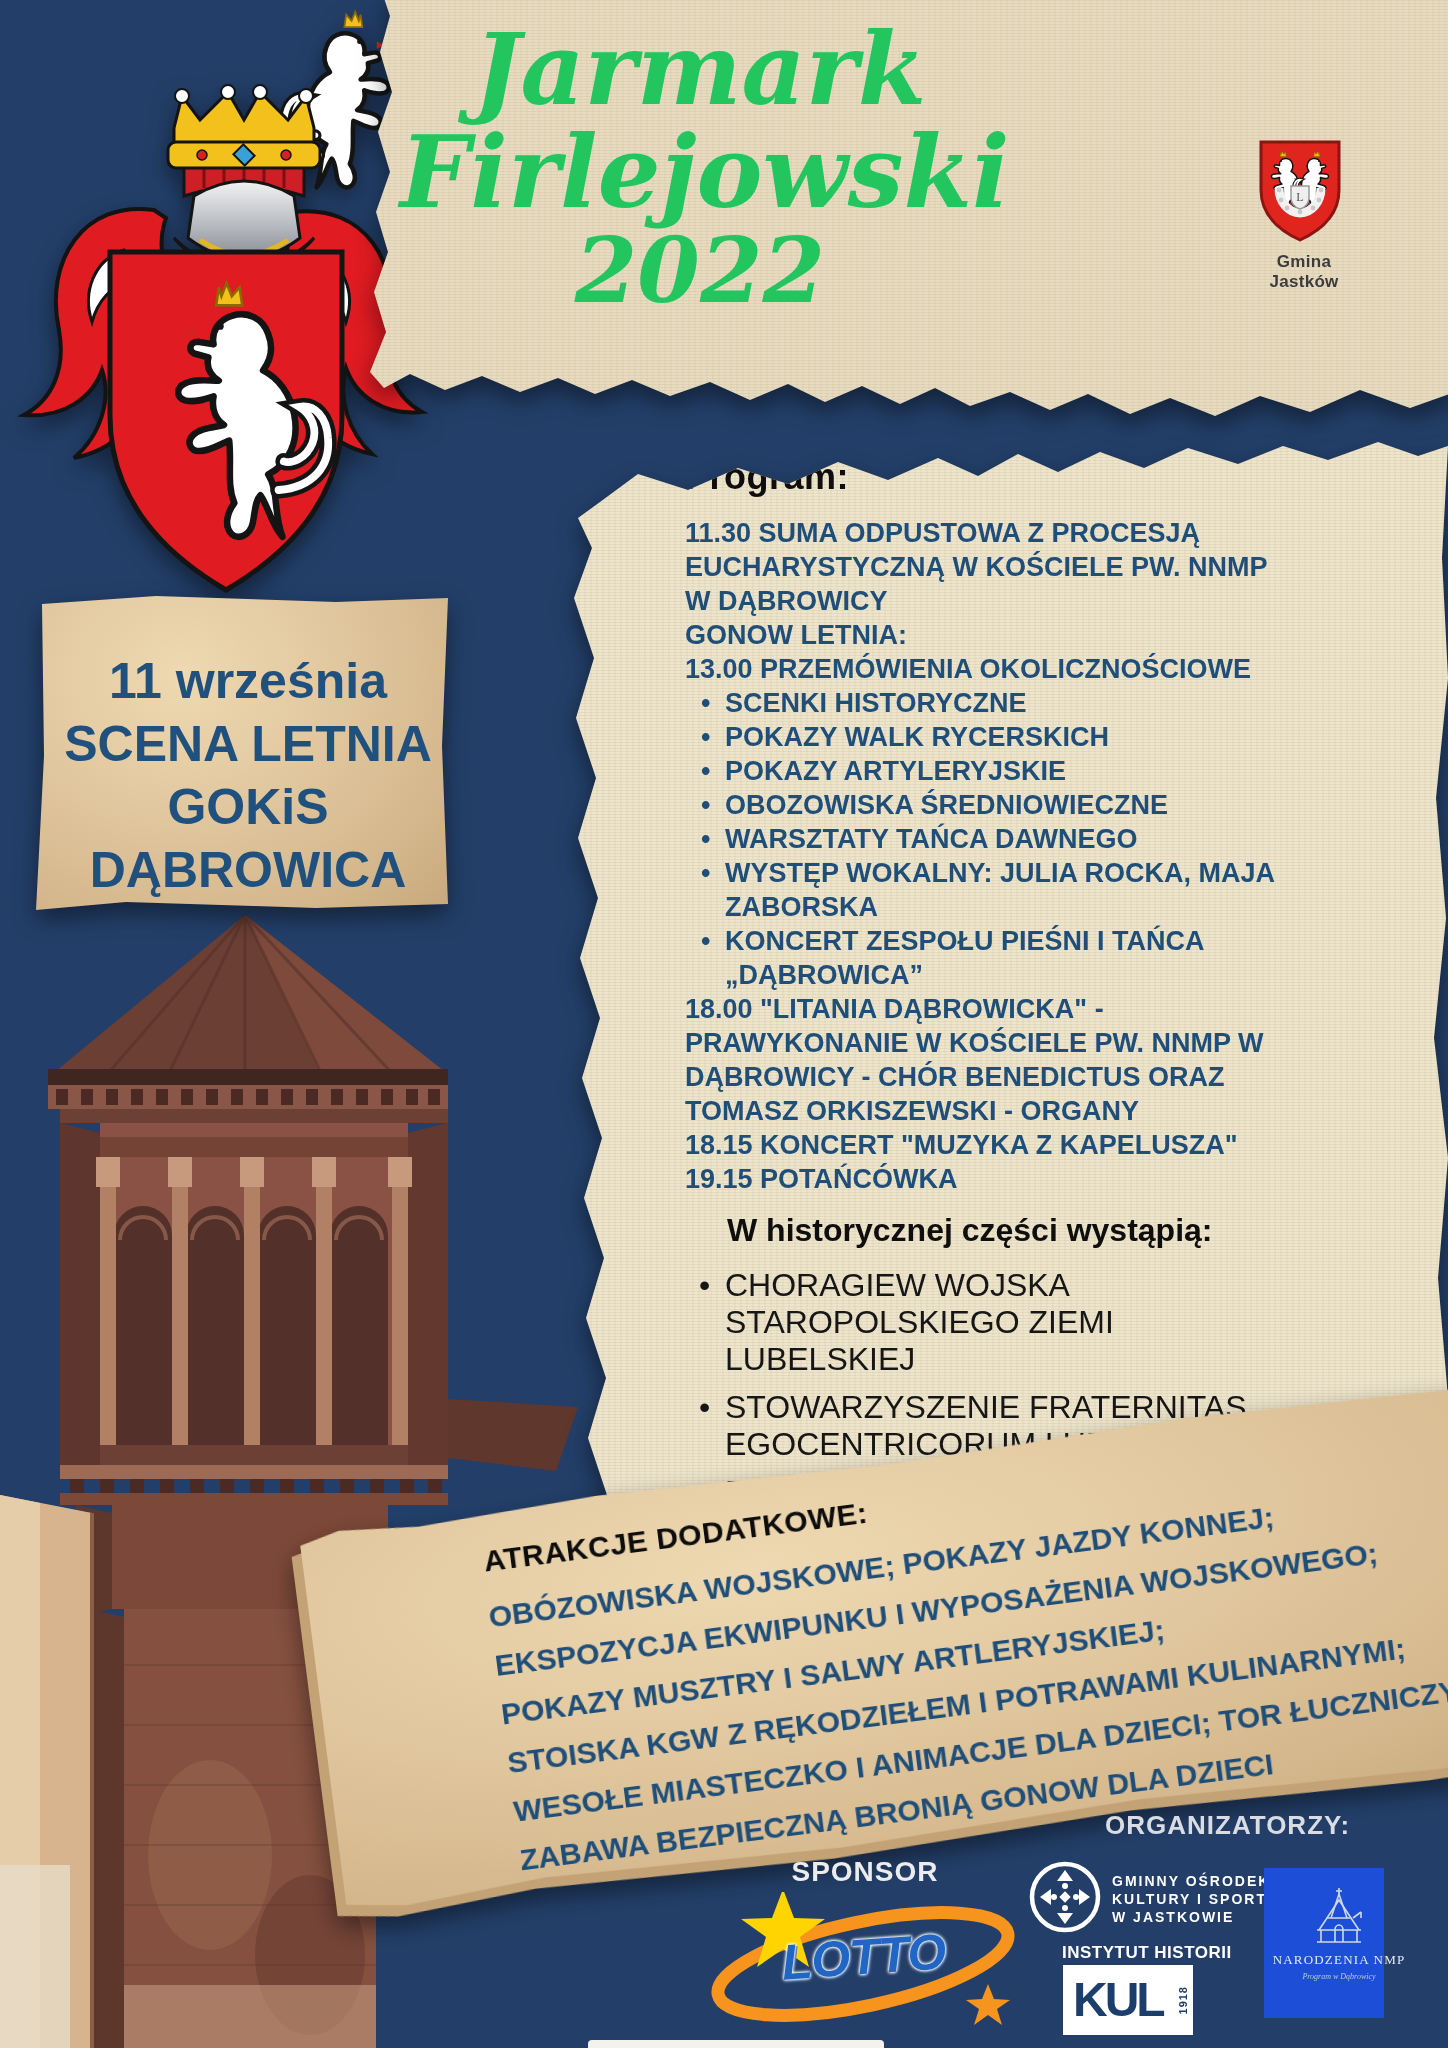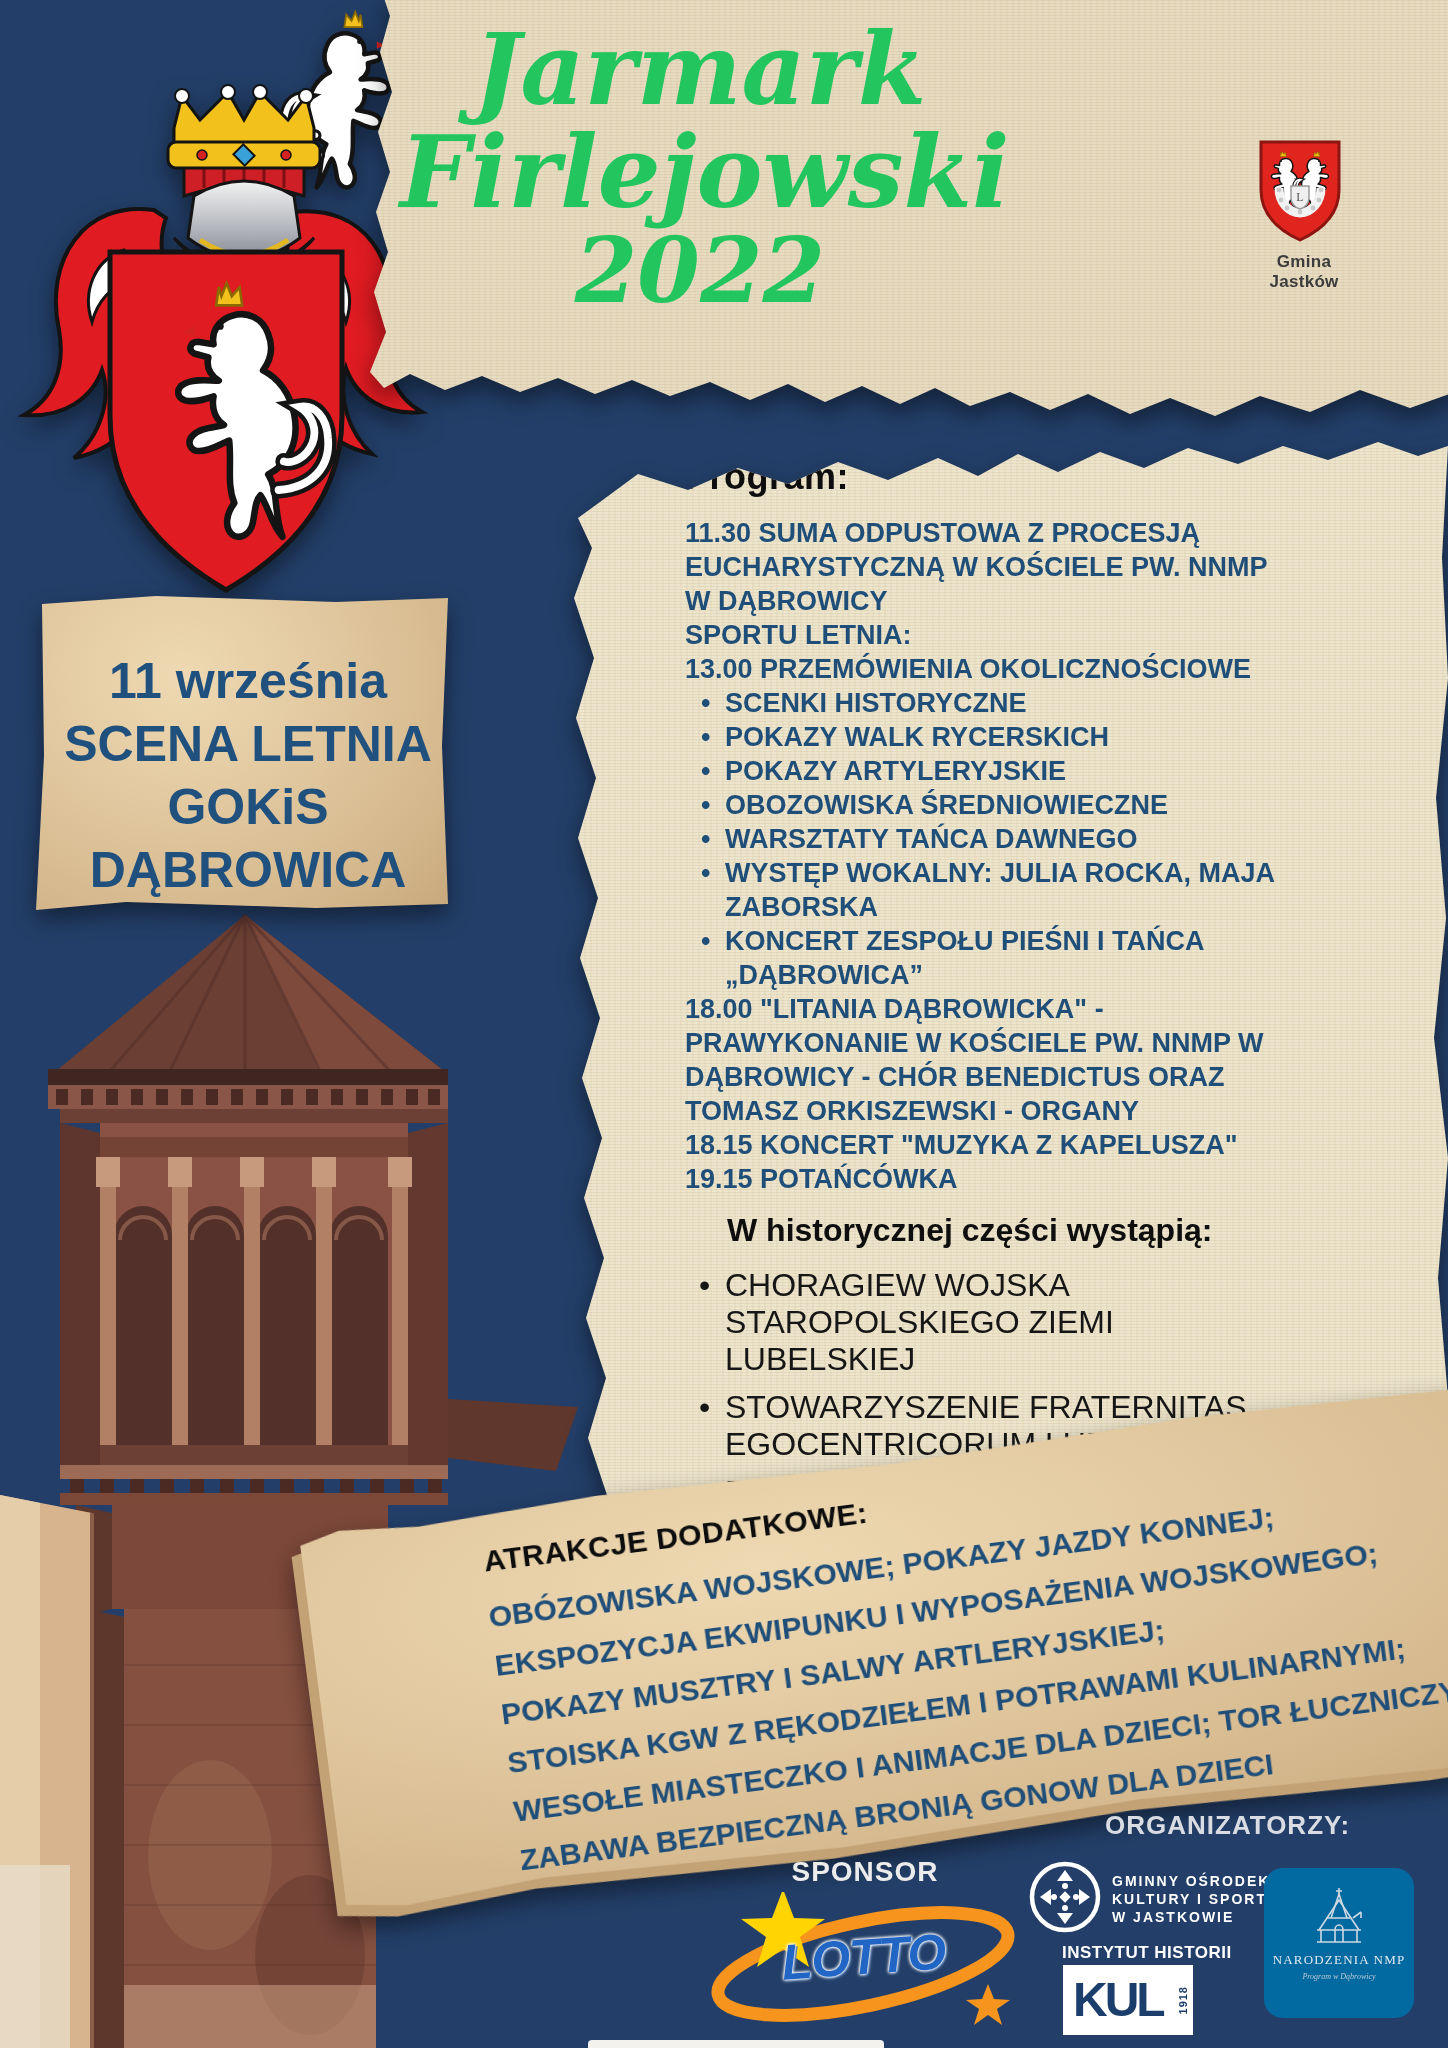--- a/index.html
+++ b/index.html
@@ -64,21 +64,21 @@
   .org-label{left:1105px;top:1810px;font-size:26px;font-weight:bold;color:#d9dde3;letter-spacing:1px;text-align:right;}
   .gokis-text{left:1112px;top:1872px;font-size:14px;font-weight:bold;color:#ffffff;line-height:18px;
     letter-spacing:2px;white-space:pre-line;}
   .inst-label{left:1062px;top:1943px;font-size:17px;font-weight:bold;color:#fff;letter-spacing:.5px;}
   .kul-box{left:1063px;top:1965px;width:130px;height:70px;background:#fff;display:flex;
     align-items:center;gap:8px;}
   .kul-mark{font-size:48px;font-weight:bold;color:#1c3e6d;letter-spacing:-3px;margin-left:10px;
     font-style:normal;line-height:1;}
   .kul-year{writing-mode:vertical-rl;transform:rotate(180deg);font-size:11px;font-weight:bold;
     color:#1c3e6d;margin-left:6px;letter-spacing:1px;}
-  .nmp-box{left:1264px;top:1868px;width:150px;height:150px;background:#0369a1;border-radius:19px;}
+  .nmp-box{left:1264px;top:1868px;width:120px;height:150px;background:#1d4ed8;}
   .nmp-name{position:absolute;left:0;top:84px;width:150px;text-align:center;
     font-family:"Liberation Serif",serif;font-size:13px;color:#e4ebf1;letter-spacing:1.2px;}
   .nmp-sub{position:absolute;left:0;top:104px;width:150px;text-align:center;
     font-family:"Liberation Serif",serif;font-style:italic;font-size:8px;color:#bcc9d4;}
   .bottom-strip{left:588px;top:2040px;width:296px;height:8px;background:#f4f2ec;
     border-radius:4px 4px 0 0;}
 </style>
 </head>
 <body>
 
@@ -305,21 +305,21 @@
     <div>GOKiS</div>
     <div>DĄBROWICA</div>
   </div>
 
   <div class="abs shadow">
     <div class="abs paper paper-program">
       <div class="prog-content">
         <div class="prog-header">Program:</div>
         <div>
           <div class="pl">11.30 SUMA ODPUSTOWA Z PROCESJĄ EUCHARYSTYCZNĄ W KOŚCIELE  PW. NNMP W DĄBROWICY</div>
-          <div class="pl">SPORTU LETNIA:</div>
+          <div class="pl">GONOW LETNIA:</div>
           <div class="pl">13.00 PRZEMÓWIENIA OKOLICZNOŚCIOWE</div>
           <div class="pl b">SCENKI HISTORYCZNE</div>
           <div class="pl b">POKAZY WALK RYCERSKICH</div>
           <div class="pl b">POKAZY ARTYLERYJSKIE</div>
           <div class="pl b">OBOZOWISKA ŚREDNIOWIECZNE</div>
           <div class="pl b">WARSZTATY TAŃCA DAWNEGO</div>
           <div class="pl b">WYSTĘP WOKALNY: JULIA ROCKA, MAJA ZABORSKA</div>
           <div class="pl b">KONCERT ZESPOŁU PIEŚNI I TAŃCA „DĄBROWICA”</div>
           <div class="pl">18.00 "LITANIA DĄBROWICKA" - PRAWYKONANIE W KOŚCIELE PW. NNMP W DĄBROWICY - CHÓR BENEDICTUS ORAZ TOMASZ ORKISZEWSKI - ORGANY</div>
           <div class="pl">18.15 KONCERT "MUZYKA Z KAPELUSZA"</div>

